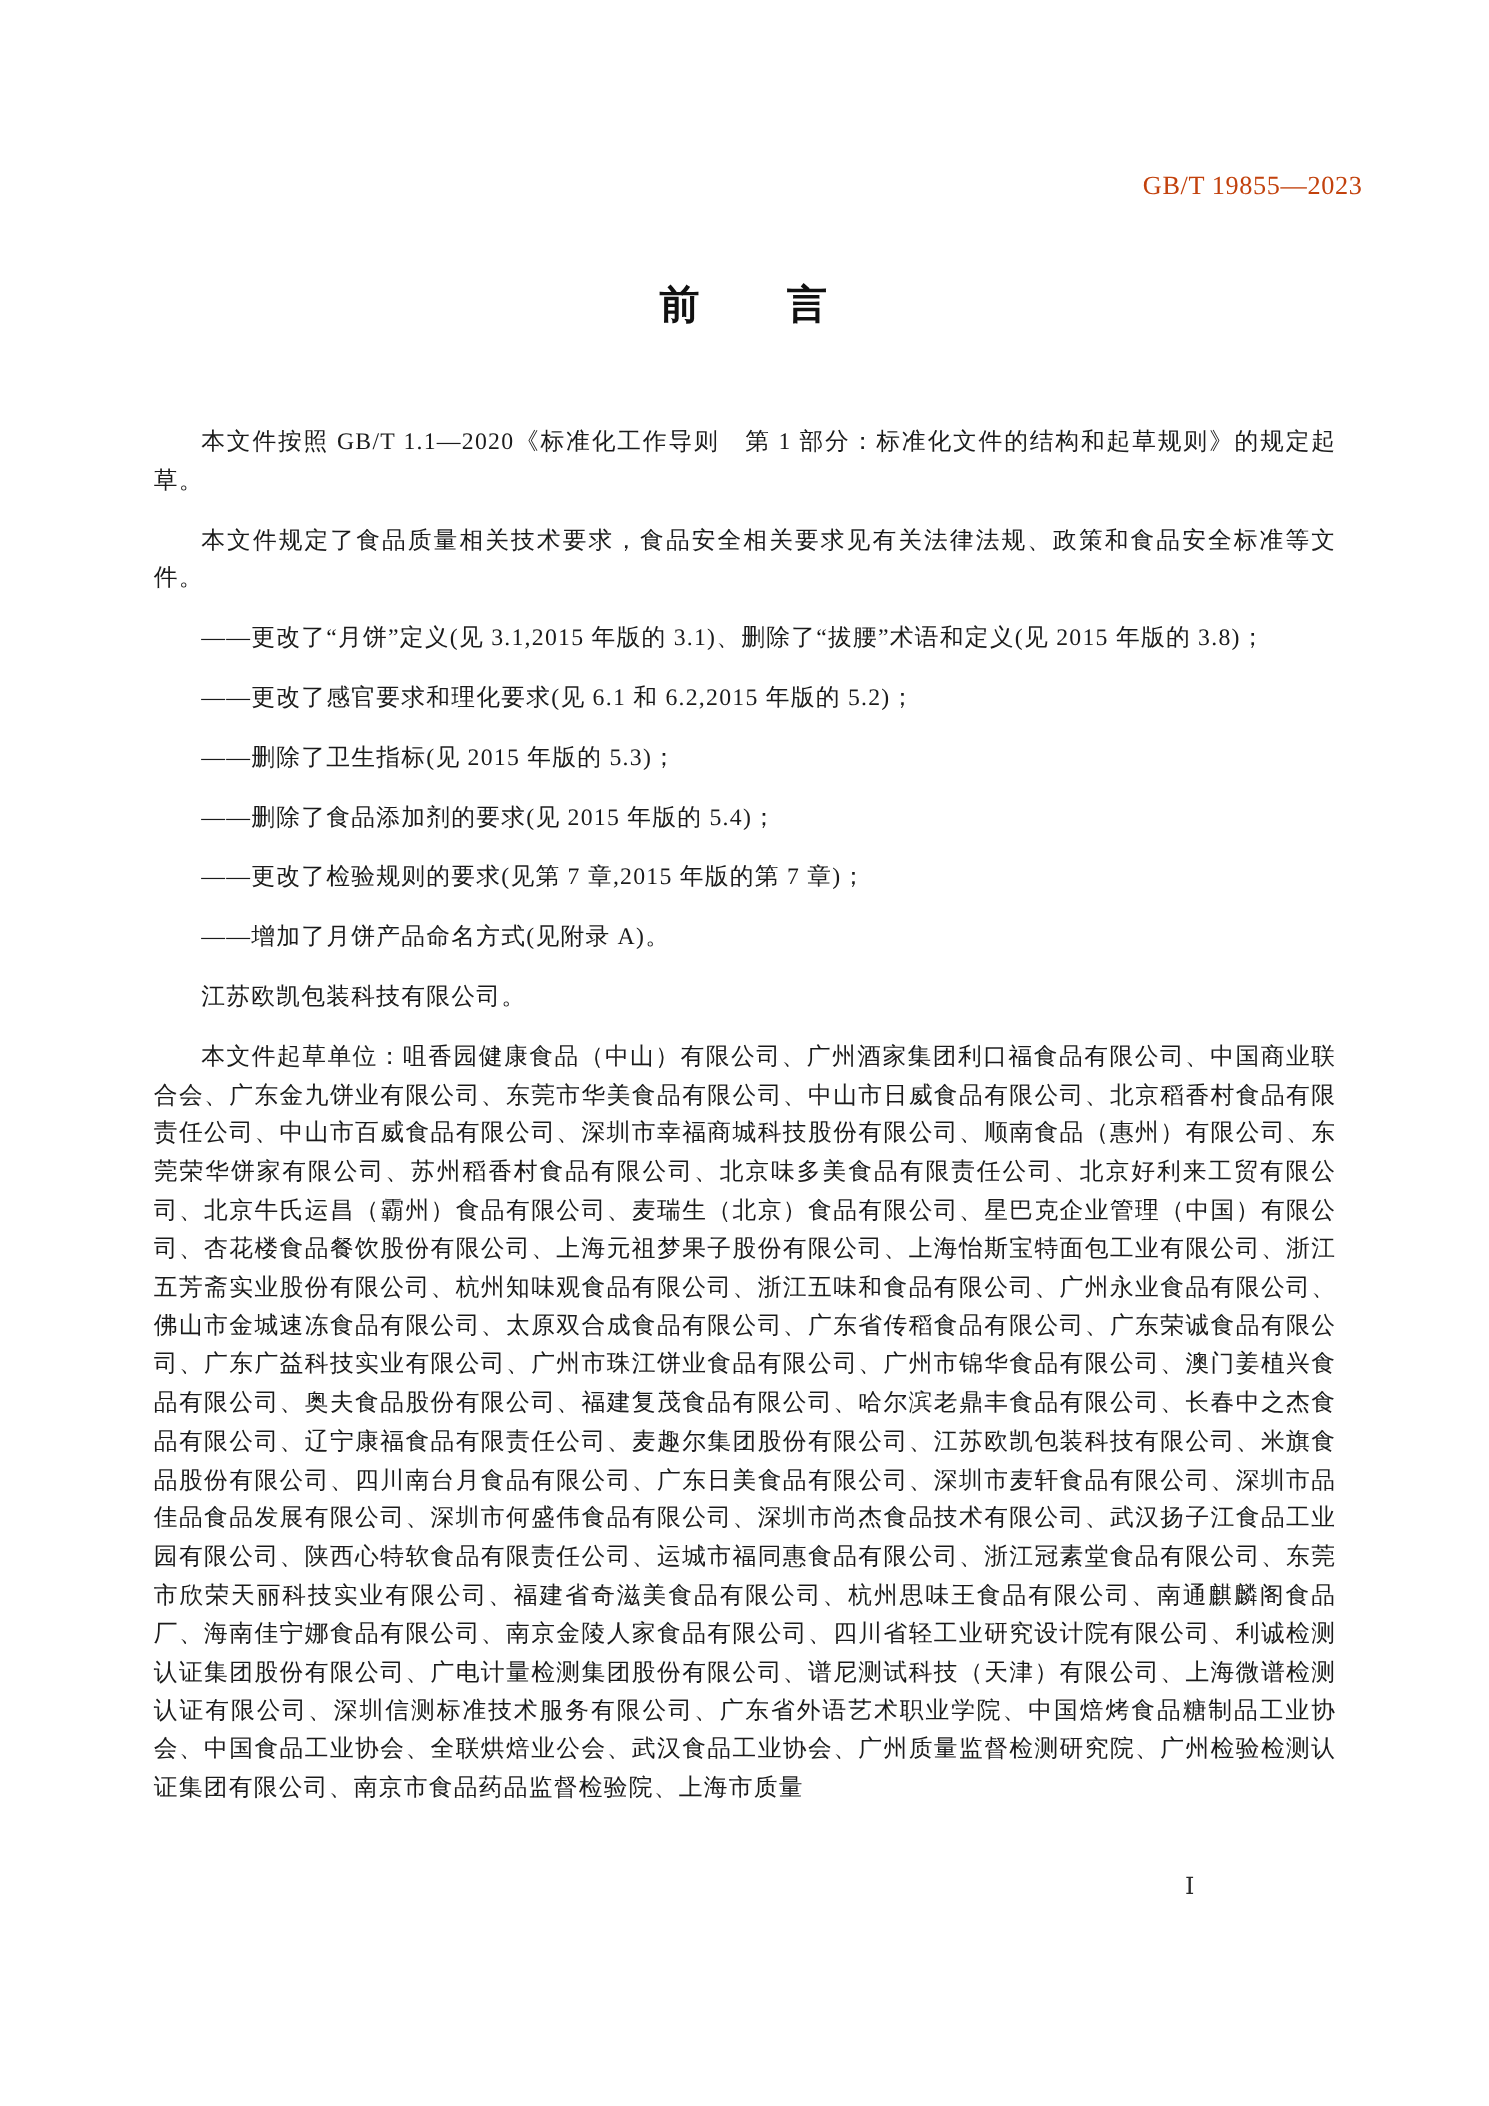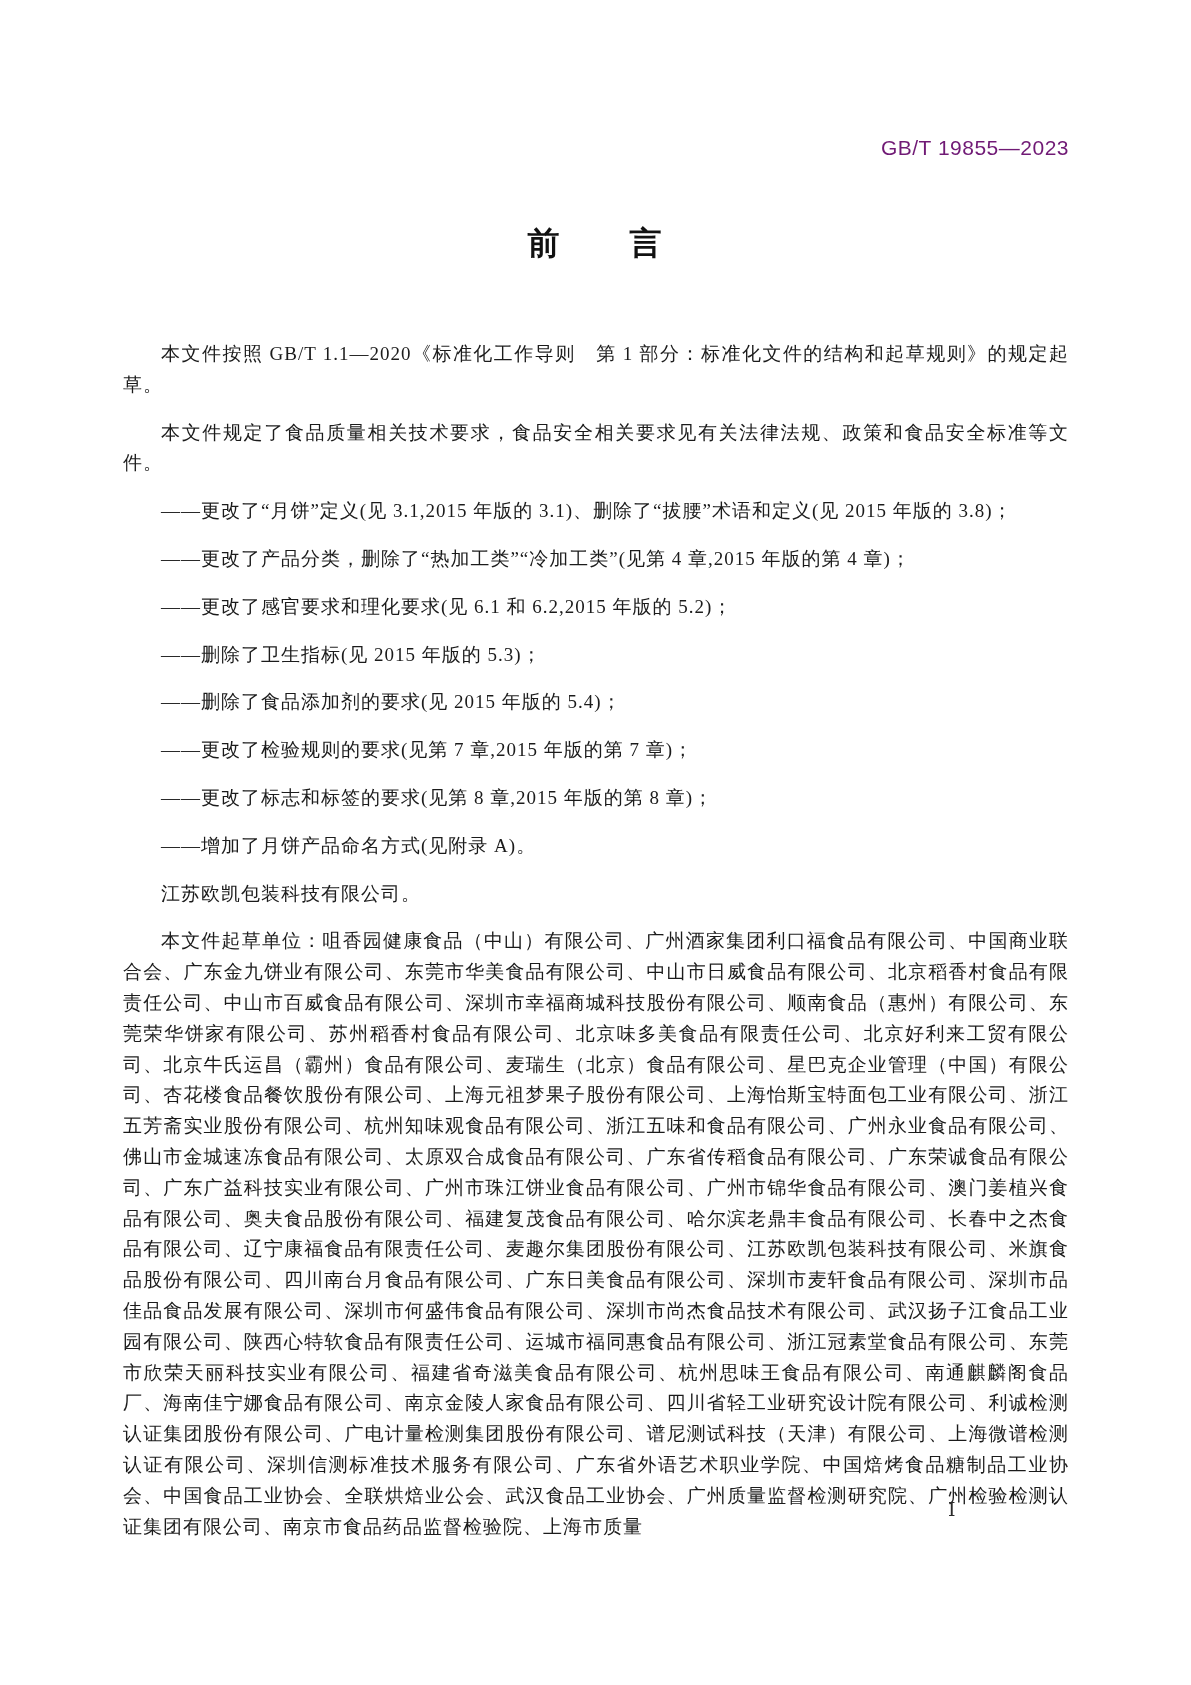--- a/index.html
+++ b/index.html
@@ -14,25 +14,25 @@
     height: 1685px;
     margin: 0 auto;
     background: #ffffff;
     color: #1b1b1b;
     font-family: "Liberation Serif", "DejaVu Serif", serif;
     overflow: hidden;
   }
   .doc-code {
     position: absolute;
     top: 136px;
-    right: 122px;
+    right: 101px;
     font-size: 21px;
     letter-spacing: 0.5px;
-    color: #701a75;
-    font-family: Liberation Sans, sans-serif;
+    color: #c2410c;
+    font-family: Liberation Serif, serif;
   }
   .doc-title {
     position: absolute;
     top: 222px;
     left: 0;
     width: 100%;
     margin: 0;
     text-align: center;
     font-size: 32px;
     font-weight: 700;
@@ -71,26 +71,24 @@
 
   <div class="doc-code">GB/T 19855—2023</div>
 
   <h1 class="doc-title">前　　言</h1>
 
   <div class="doc-body">
     <p class="para">本文件按照 GB/T 1.1—2020《标准化工作导则　第 1 部分：标准化文件的结构和起草规则》的规定起草。</p>
     <p class="para">本文件规定了食品质量相关技术要求，食品安全相关要求见有关法律法规、政策和食品安全标准等文件。</p>
 
     <p class="para">——更改了“月饼”定义(见 3.1,2015 年版的 3.1)、删除了“拔腰”术语和定义(见 2015 年版的 3.8)；</p>
-    <p class="para">——更改了产品分类，删除了“热加工类”“冷加工类”(见第 4 章,2015 年版的第 4 章)；</p>
     <p class="para">——更改了感官要求和理化要求(见 6.1 和 6.2,2015 年版的 5.2)；</p>
     <p class="para">——删除了卫生指标(见 2015 年版的 5.3)；</p>
     <p class="para">——删除了食品添加剂的要求(见 2015 年版的 5.4)；</p>
     <p class="para">——更改了检验规则的要求(见第 7 章,2015 年版的第 7 章)；</p>
-    <p class="para">——更改了标志和标签的要求(见第 8 章,2015 年版的第 8 章)；</p>
     <p class="para">——增加了月饼产品命名方式(见附录 A)。</p>
 
     <p class="para">江苏欧凯包装科技有限公司。</p>
     <p class="para">本文件起草单位：咀香园健康食品（中山）有限公司、广州酒家集团利口福食品有限公司、中国商业联合会、广东金九饼业有限公司、东莞市华美食品有限公司、中山市日威食品有限公司、北京稻香村食品有限责任公司、中山市百威食品有限公司、深圳市幸福商城科技股份有限公司、顺南食品（惠州）有限公司、东莞荣华饼家有限公司、苏州稻香村食品有限公司、北京味多美食品有限责任公司、北京好利来工贸有限公司、北京牛氏运昌（霸州）食品有限公司、麦瑞生（北京）食品有限公司、星巴克企业管理（中国）有限公司、杏花楼食品餐饮股份有限公司、上海元祖梦果子股份有限公司、上海怡斯宝特面包工业有限公司、浙江五芳斋实业股份有限公司、杭州知味观食品有限公司、浙江五味和食品有限公司、广州永业食品有限公司、佛山市金城速冻食品有限公司、太原双合成食品有限公司、广东省传稻食品有限公司、广东荣诚食品有限公司、广东广益科技实业有限公司、广州市珠江饼业食品有限公司、广州市锦华食品有限公司、澳门姜植兴食品有限公司、奥夫食品股份有限公司、福建复茂食品有限公司、哈尔滨老鼎丰食品有限公司、长春中之杰食品有限公司、辽宁康福食品有限责任公司、麦趣尔集团股份有限公司、江苏欧凯包装科技有限公司、米旗食品股份有限公司、四川南台月食品有限公司、广东日美食品有限公司、深圳市麦轩食品有限公司、深圳市品佳品食品发展有限公司、深圳市何盛伟食品有限公司、深圳市尚杰食品技术有限公司、武汉扬子江食品工业园有限公司、陕西心特软食品有限责任公司、运城市福同惠食品有限公司、浙江冠素堂食品有限公司、东莞市欣荣天丽科技实业有限公司、福建省奇滋美食品有限公司、杭州思味王食品有限公司、南通麒麟阁食品厂、海南佳宁娜食品有限公司、南京金陵人家食品有限公司、四川省轻工业研究设计院有限公司、利诚检测认证集团股份有限公司、广电计量检测集团股份有限公司、谱尼测试科技（天津）有限公司、上海微谱检测认证有限公司、深圳信测标准技术服务有限公司、广东省外语艺术职业学院、中国焙烤食品糖制品工业协会、中国食品工业协会、全联烘焙业公会、武汉食品工业协会、广州质量监督检测研究院、广州检验检测认证集团有限公司、南京市食品药品监督检验院、上海市质量</p>
   </div>
 
   <div class="page-number">Ⅰ</div>
 
 </div>
 

